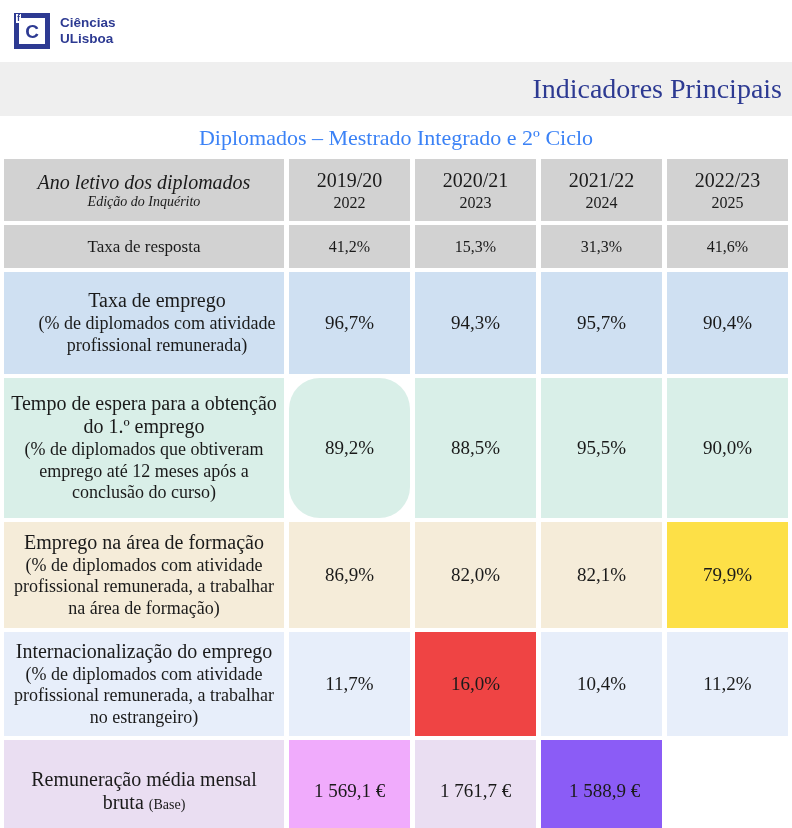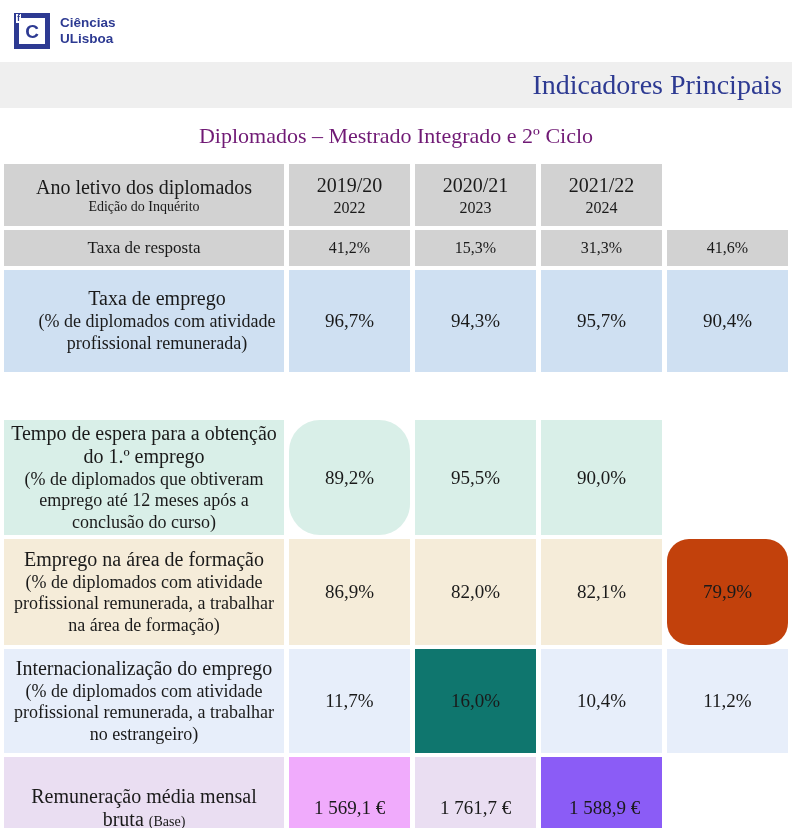--- a/index.html
+++ b/index.html
@@ -6,42 +6,42 @@
   body{width:792px;height:828px;overflow:hidden;font-family:"Liberation Serif","DejaVu Serif",serif;color:#1a1a1a;}
 
   
   .logobar{height:62px;background:#ffffff;display:flex;align-items:center;padding-left:14px;box-sizing:border-box;}
   .logo-square{position:relative;width:36px;height:36px;border:5px solid #2d3a92;box-sizing:border-box;display:flex;align-items:center;justify-content:center;background:#fff;}
   .logo-square .mono{font-family:"Liberation Sans","DejaVu Sans",sans-serif;font-weight:bold;font-size:19px;color:#2d3a92;line-height:1;}
   .logo-mark{position:absolute;top:-4px;left:-3px;background:#fff;color:#2d3a92;font-family:"Liberation Sans",sans-serif;font-weight:bold;font-size:9px;line-height:1;padding:0 1px;}
   .logo-text{margin-left:10px;font-family:"Liberation Sans","DejaVu Sans",sans-serif;font-weight:bold;color:#2d3a92;font-size:13.5px;line-height:1.15;}
 
   
-  .band{height:46px;background:#efefef;display:flex;align-items:center;justify-content:flex-end;padding-right:10px;box-sizing:border-box;}
+  .band{height:54px;background:#efefef;display:flex;align-items:center;justify-content:flex-end;padding-right:10px;box-sizing:border-box;}
   .band-title{font-size:28px;color:#2d3a92;}
 
   
-  .tabletitle{height:56px;display:flex;align-items:center;justify-content:center;font-size:22px;color:#701a75;}
+  .tabletitle{height:43px;display:flex;align-items:center;justify-content:center;font-size:22px;color:#3b82f6;}
 
   
   .grid{margin:0 4px;}
   .row{display:grid;grid-template-columns:280px 1fr 1fr 1fr 1fr;gap:5px;margin-bottom:4px;}
   .cell{display:flex;flex-direction:column;align-items:center;justify-content:center;text-align:center;box-sizing:border-box;padding:4px 6px;}
   .row-header{height:62px;}
   .h-label1{font-size:20px;line-height:1.2;}
   .h-label2{font-size:14px;line-height:1.2;}
   .h-year{font-size:20px;line-height:1.25;}
   .h-edition{font-size:16px;line-height:1.2;}
   .resp-label{font-size:17px;}
   .resp-value{font-size:16px;}
   .ind-label{font-size:20px;line-height:1.15;}
   .ind-sub{font-size:18px;line-height:1.2;margin-top:1px;}
   .ind-value{font-size:19px;}
   .inline-sub{font-size:14px;}
-  .h102{height:102px;} .h116{height:115px;margin-top:44px;} .h106{height:106px;} .h104{height:104px;} .h45{height:36px;}
+  .h102{height:102px;} .h116{height:140px;} .h106{height:106px;} .h104{height:104px;} .h45{height:43px;}
 </style>
 </head>
 <body>
 
 <div class="logobar">
   <div class="logo-square">
     <span class="logo-mark">f</span>
     <span class="mono">C</span>
   </div>
   <div class="logo-text">
@@ -52,35 +52,39 @@
 
 <div class="band">
   <span class="band-title">Indicadores Principais</span>
 </div>
 
 <div class="tabletitle">Diplomados – Mestrado Integrado e 2º Ciclo</div>
 
 <div class="grid">
 
   <div class="row">
-    <div class="cell row-header" style="background-color: rgb(210, 210, 210);">
+    <div class="cell row-header" style="background-color: rgb(210, 210, 210); font-style: italic;">
       <div class="h-label1">Ano letivo dos diplomados</div>
       <div class="h-label2">Edição do Inquérito</div>
     </div>
     <div class="cell row-header" style="background-color: rgb(210, 210, 210);">
       <div class="h-year">2019/20</div>
       <div class="h-edition">2022</div>
     </div>
     <div class="cell row-header" style="background-color: rgb(210, 210, 210);">
       <div class="h-year">2020/21</div>
       <div class="h-edition">2023</div>
     </div>
     <div class="cell row-header" style="background-color: rgb(210, 210, 210);">
       <div class="h-year">2021/22</div>
       <div class="h-edition">2024</div>
+    </div>
+    <div class="cell row-header" style="background-color: rgb(210, 210, 210);">
+      <div class="h-year">2022/23</div>
+      <div class="h-edition">2025</div>
     </div>
   </div>
 
   <div class="row">
     <div class="cell h45" style="background-color: rgb(210, 210, 210);">
       <div class="resp-label">Taxa de resposta</div>
     </div>
     <div class="cell h45" style="background-color: rgb(210, 210, 210);">
         <span class="resp-value">41,2%</span>
       </div>
@@ -116,20 +120,23 @@
 
   <div class="row">
     <div class="cell h116" style="background-color: rgb(217, 239, 232);">
       <div class="ind-label">Tempo de espera para a obtenção do 1.º emprego</div>
       <div class="ind-sub">(% de diplomados que obtiveram emprego até 12 meses após a conclusão do curso)</div>
     </div>
     <div class="cell h116" style="background-color: rgb(217, 239, 232); border-radius: 31px;">
         <span class="ind-value">89,2%</span>
       </div>
     <div class="cell h116" style="background-color: rgb(217, 239, 232);">
+        <span class="ind-value">88,5%</span>
+      </div>
+    <div class="cell h116" style="background-color: rgb(217, 239, 232);">
         <span class="ind-value">95,5%</span>
       </div>
     <div class="cell h116" style="background-color: rgb(217, 239, 232);">
         <span class="ind-value">90,0%</span>
       </div>
   </div>
 
   <div class="row">
     <div class="cell h106" style="background-color: rgb(245, 236, 217);">
       <div class="ind-label">Emprego na área de formação</div>
@@ -137,34 +144,34 @@
     </div>
     <div class="cell h106" style="background-color: rgb(245, 236, 217);">
         <span class="ind-value">86,9%</span>
       </div>
     <div class="cell h106" style="background-color: rgb(245, 236, 217);">
         <span class="ind-value">82,0%</span>
       </div>
     <div class="cell h106" style="background-color: rgb(245, 236, 217);">
         <span class="ind-value">82,1%</span>
       </div>
-    <div class="cell h106" style="background-color: #c2410c; border-radius: 22px;">
+    <div class="cell h106" style="background-color: #fde047;">
         <span class="ind-value">79,9%</span>
       </div>
   </div>
 
   <div class="row">
     <div class="cell h104" style="background-color: rgb(231, 238, 250);">
       <div class="ind-label">Internacionalização do emprego</div>
       <div class="ind-sub">(% de diplomados com atividade profissional remunerada, a trabalhar no estrangeiro)</div>
     </div>
     <div class="cell h104" style="background-color: rgb(231, 238, 250);">
         <span class="ind-value">11,7%</span>
       </div>
-    <div class="cell h104" style="background-color: #0f766e;">
+    <div class="cell h104" style="background-color: #ef4444;">
         <span class="ind-value">16,0%</span>
       </div>
     <div class="cell h104" style="background-color: rgb(231, 238, 250);">
         <span class="ind-value">10,4%</span>
       </div>
     <div class="cell h104" style="background-color: rgb(231, 238, 250);">
         <span class="ind-value">11,2%</span>
       </div>
   </div>
 

